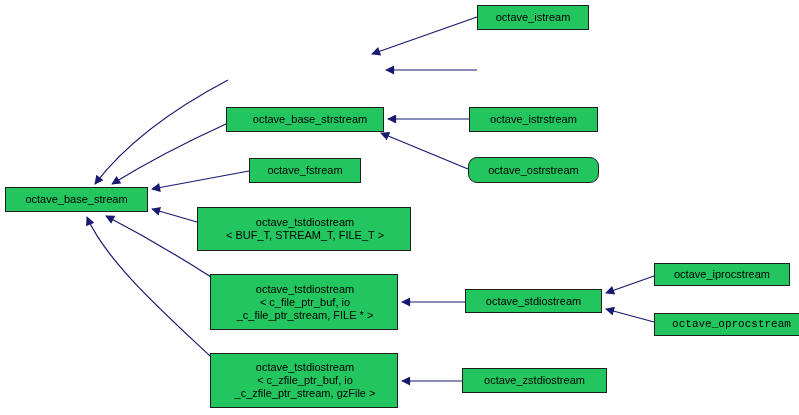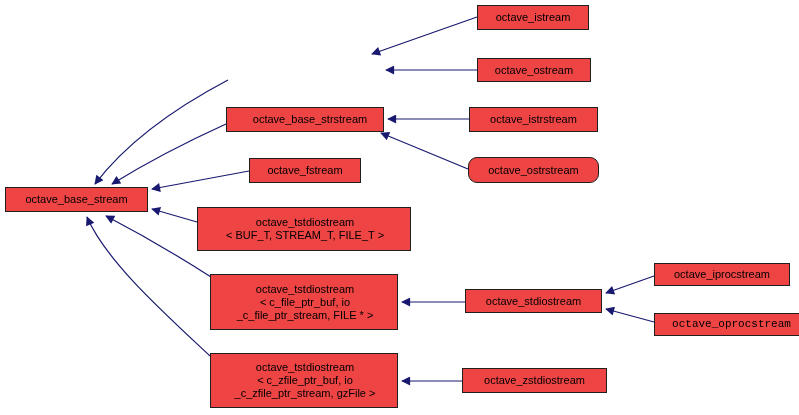--- a/index.html
+++ b/index.html
@@ -18,21 +18,21 @@
   #edge-layer {
     position: absolute;
     left: 0;
     top: 0;
     width: 799px;
     height: 415px;
   }
   .node {
     position: absolute;
     box-sizing: border-box;
-    background: #ef4444;
+    background: #22c55e;
     border: 1.5px solid #1f1f1f;
     color: #000000;
     font-size: 11px;
     line-height: 13px;
     display: flex;
     flex-direction: column;
     justify-content: center;
     align-items: center;
     text-align: center;
     cursor: pointer;
@@ -82,23 +82,20 @@
     </div>
     <div class="node" style="left: 226px; top: 107px; width: 158px; height: 25px; padding-left: 10px;">
       <span>octave_base_strstream</span>
     </div>
     <div class="node" style="left: 249px; top: 158px; width: 112px; height: 25px;">
       <span>octave_fstream</span>
     </div>
     <div class="node" style="left: 477px; top: 5px; width: 112px; height: 25px;">
       <span>octave_istream</span>
     </div>
-    <div class="node" style="left: 477px; top: 58px; width: 114px; height: 24px;">
-      <span>octave_ostream</span>
-    </div>
     <div class="node" style="left: 469px; top: 107px; width: 129px; height: 25px;">
       <span>octave_istrstream</span>
     </div>
     <div class="node" style="left: 468px; top: 157px; width: 131px; height: 26px; border-radius: 9px;">
       <span>octave_ostrstream</span>
     </div>
     <div class="node multiline" style="left: 197px; top: 207px; width: 214px; height: 44px;">
       <span>octave_tstdiostream</span>
       <span>&lt; BUF_T, STREAM_T, FILE_T &gt;</span>
     </div>

